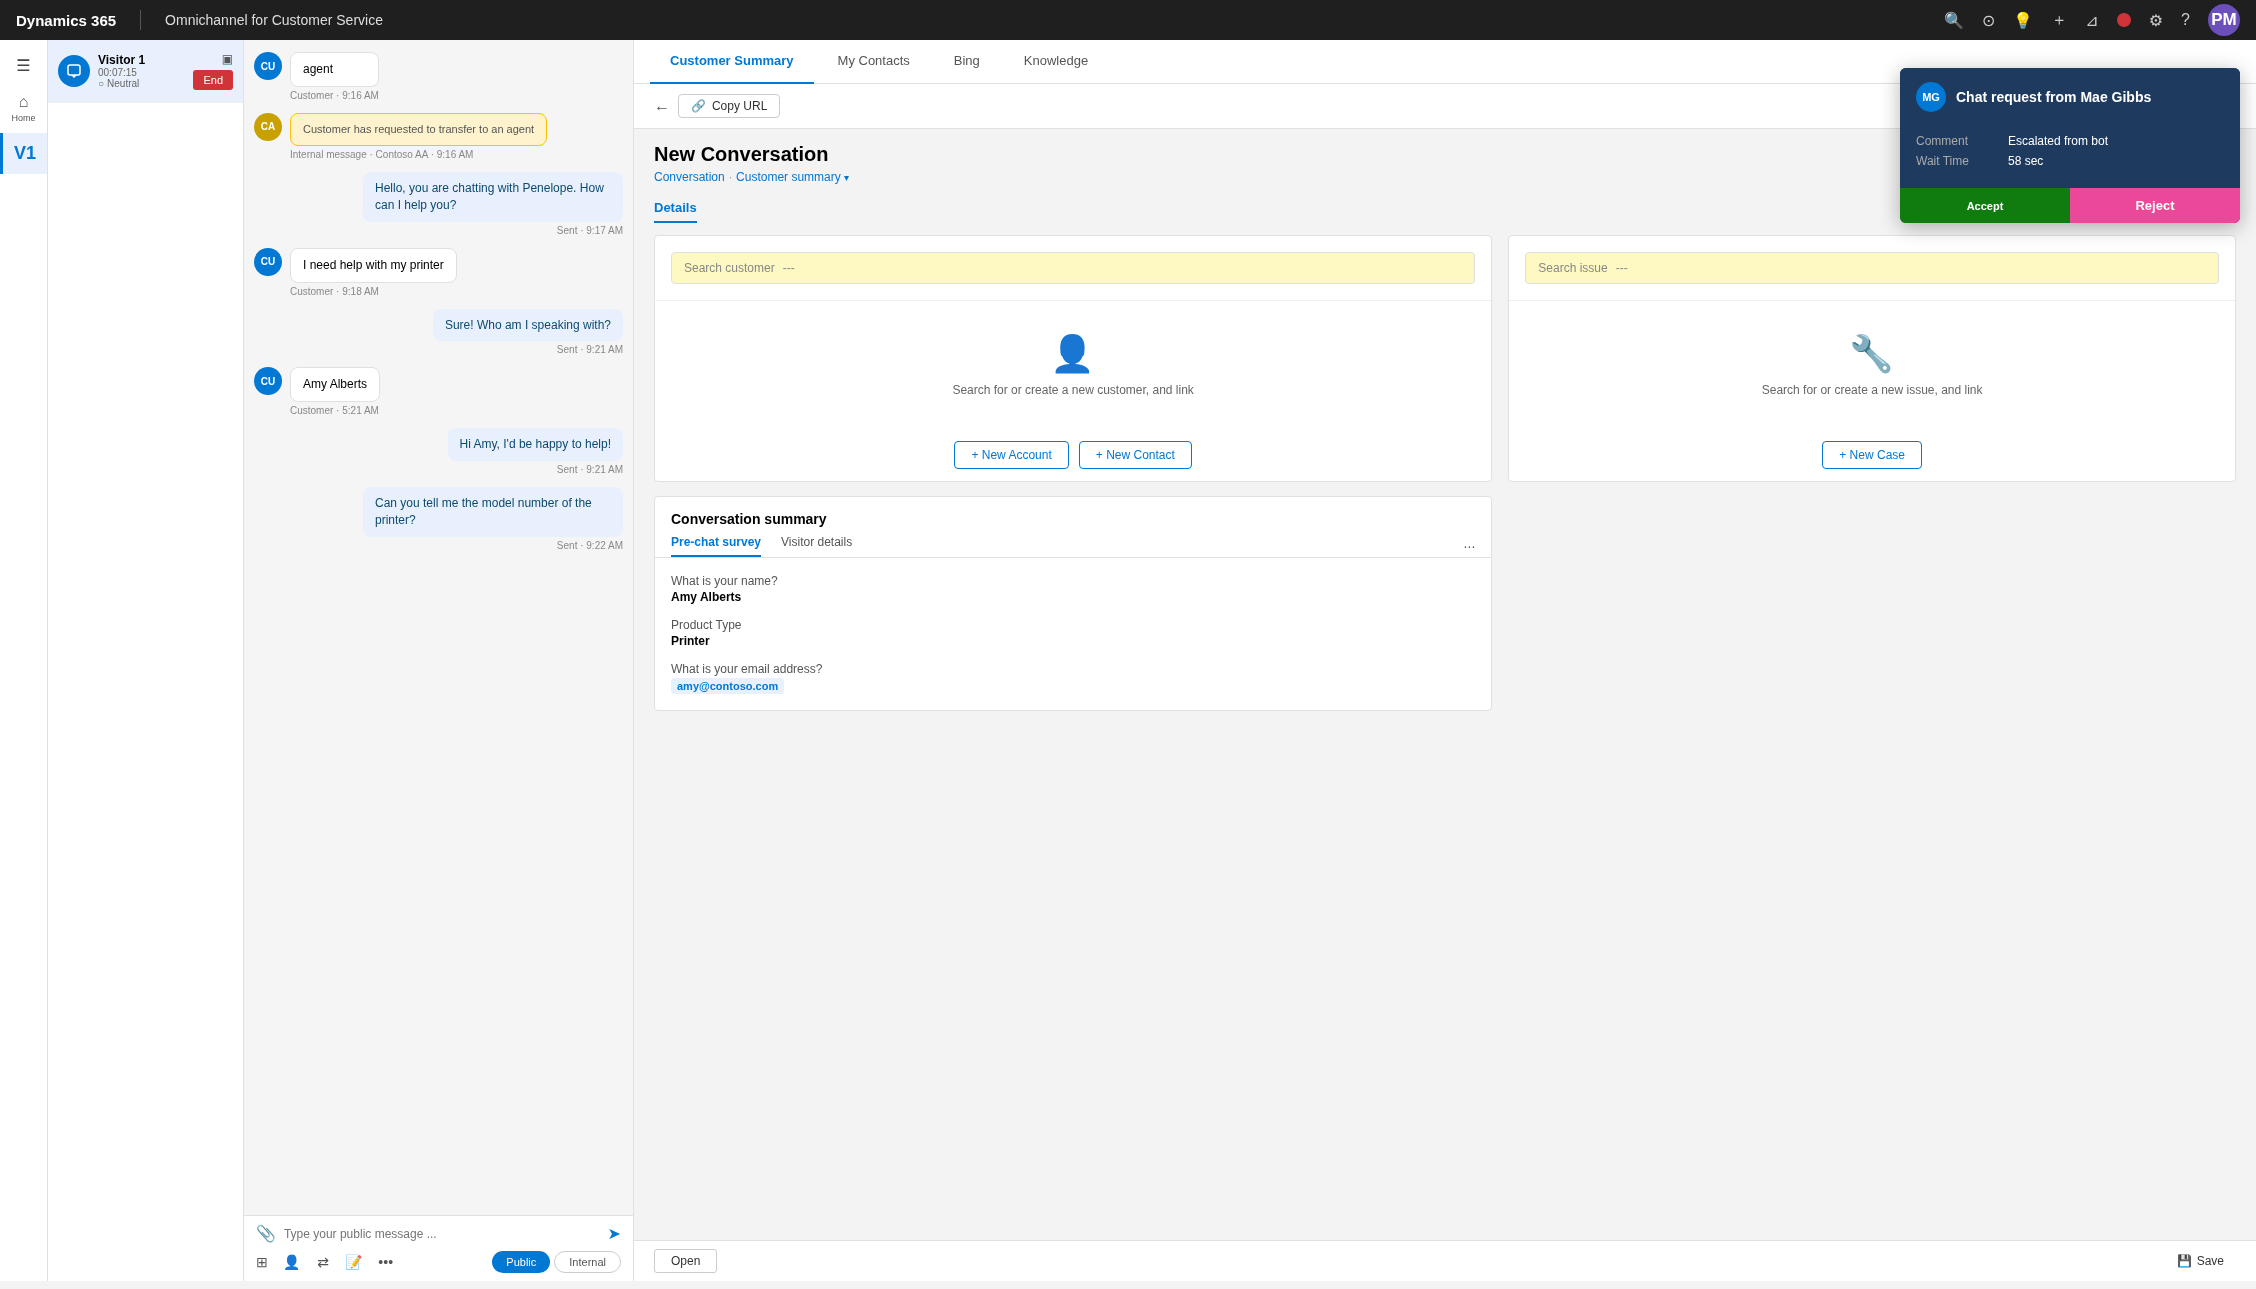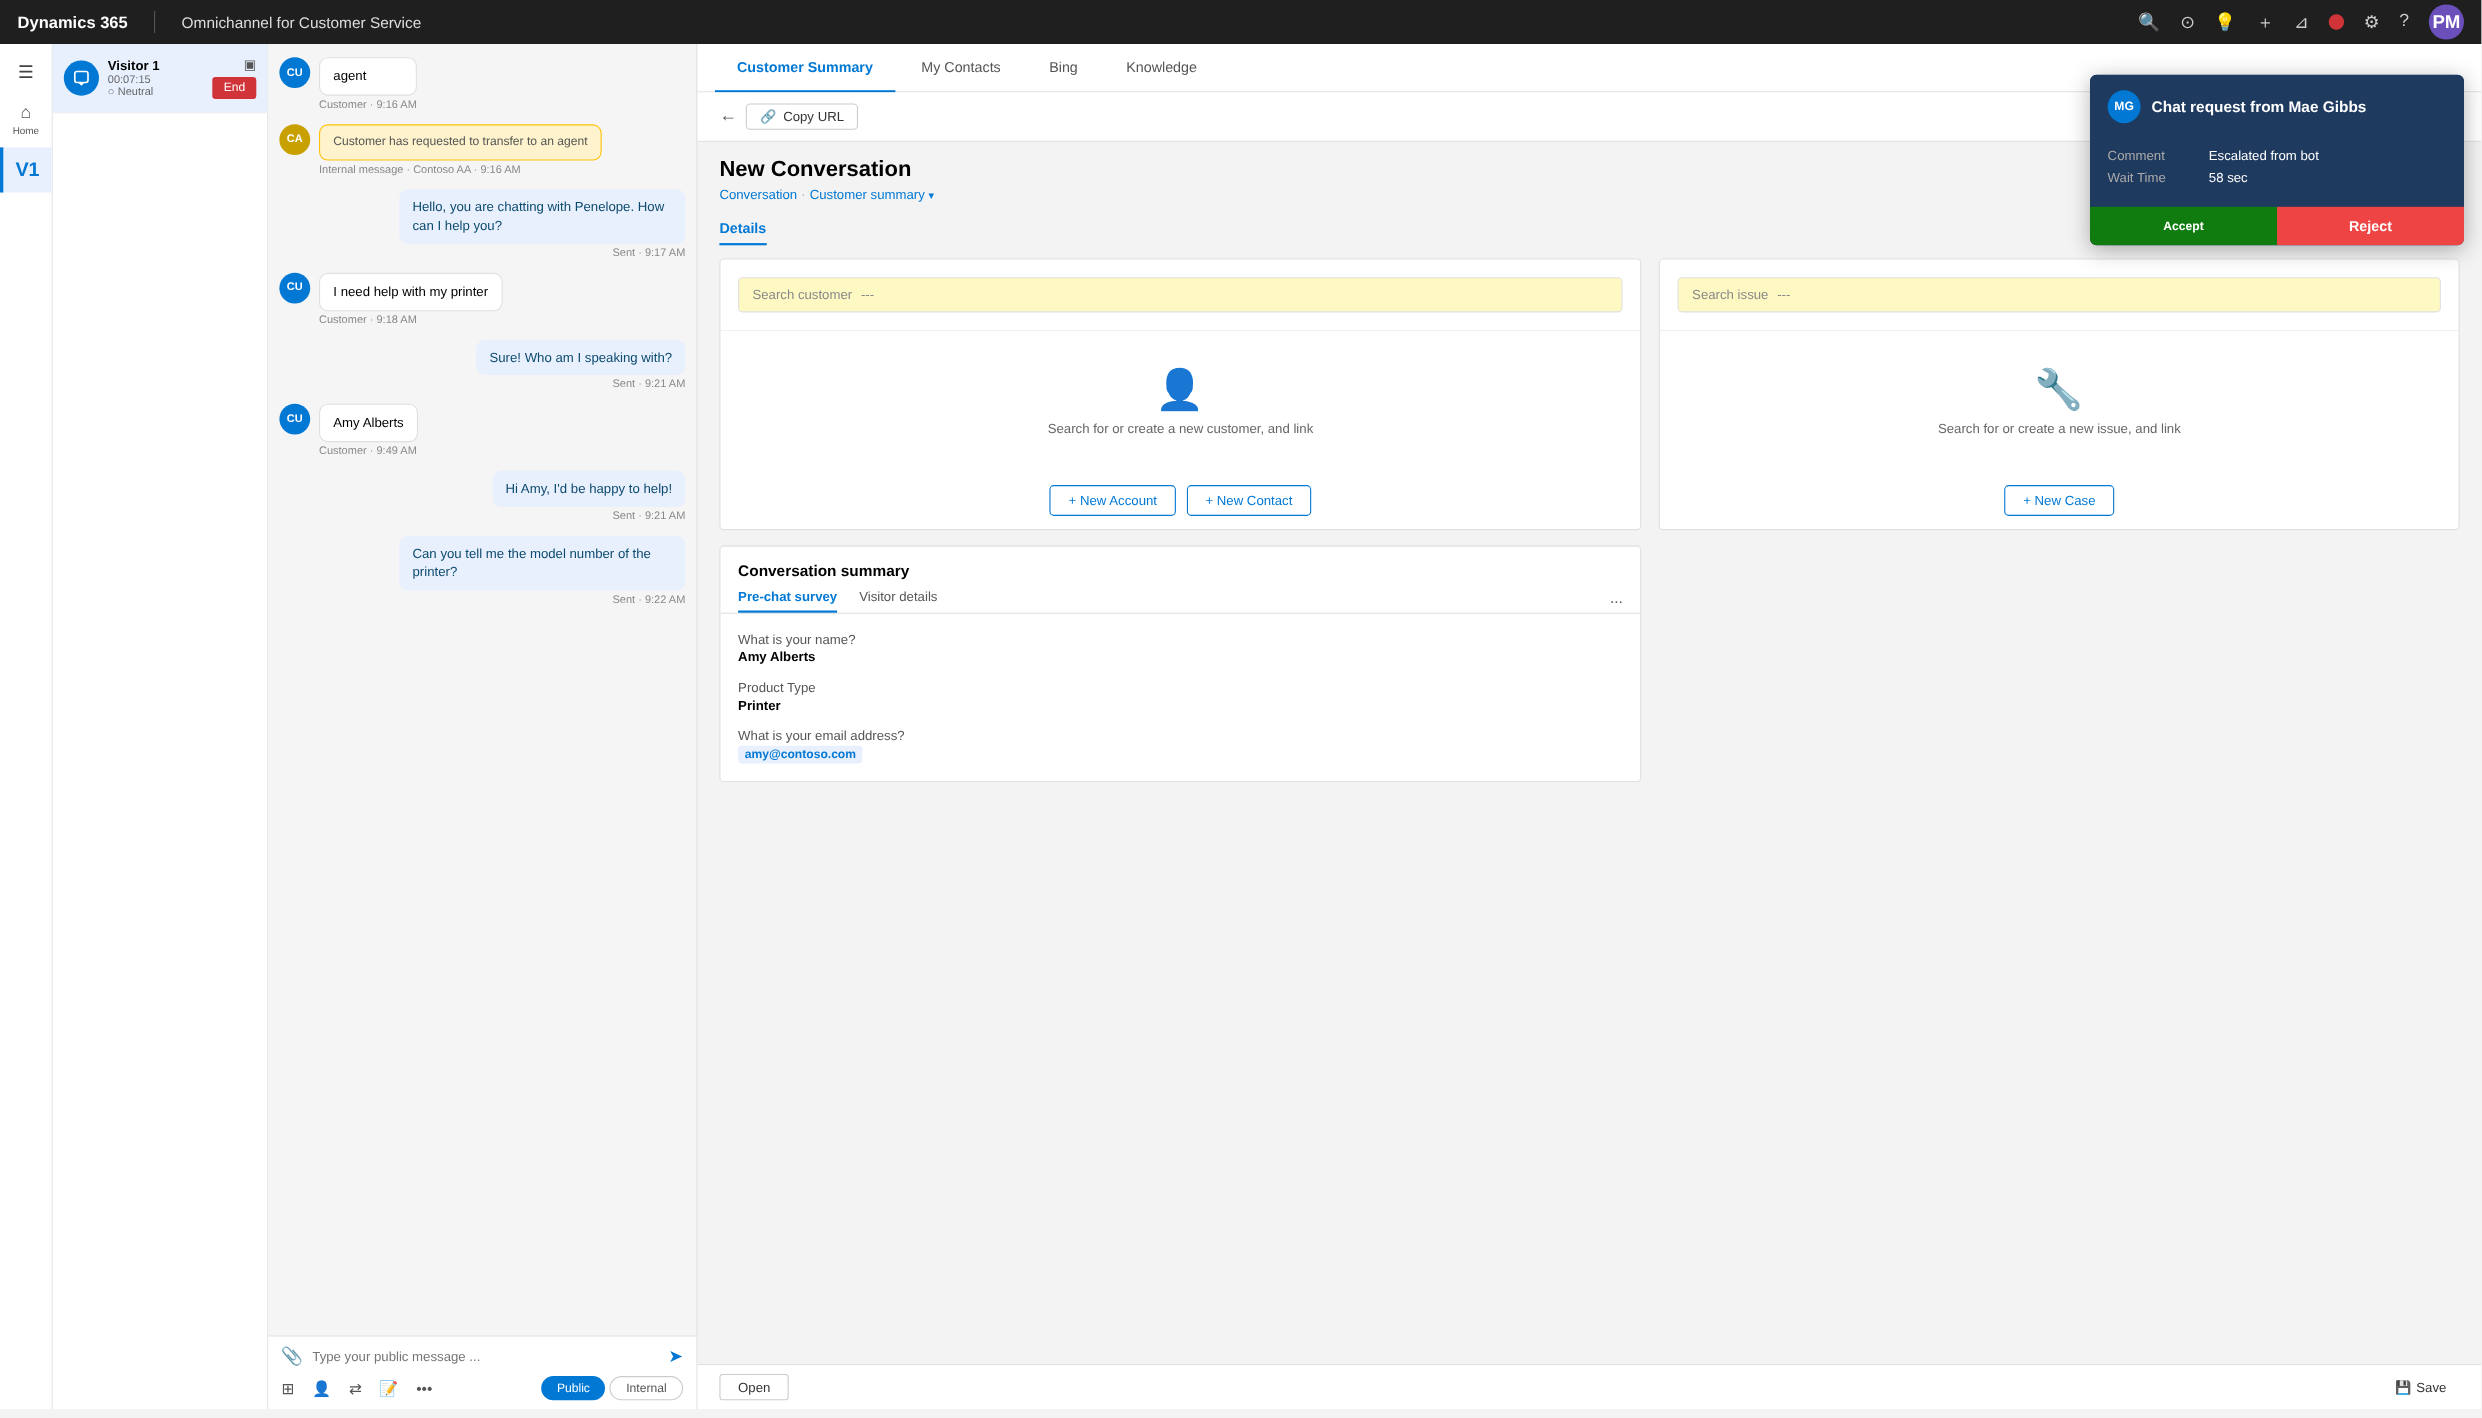--- a/index.html
+++ b/index.html
@@ -221,21 +221,21 @@
     .notif-body { padding: 8px 16px 14px; }
     .notif-row { display: flex; gap: 12px; margin-bottom: 6px; }
     .notif-label { font-size: 12px; color: #aaa; min-width: 80px; }
     .notif-value { font-size: 12px; color: #fff; }
     .notif-actions { display: flex; gap: 0; }
     .notif-accept {
       flex: 1; background: #107c10; color: #fff; border: none;
       padding: 10px; font-size: 11px; font-weight: 600; cursor: pointer;
     }
     .notif-reject {
-      flex: 1; background: #ef4444; color: #fff; border: none;
+      flex: 1; background: #ec4899; color: #fff; border: none;
       padding: 10px; font-size: 13px; font-weight: 600; cursor: pointer;
     }
 
     
     .bottom-bar {
       display: flex; align-items: center; justify-content: space-between;
       padding: 8px 20px; background: #fff; border-top: 1px solid #e0e0e0;
       flex-shrink: 0;
     }
     .open-btn {
@@ -349,21 +349,21 @@
         <div>
           <div class="msg-bubble msg-bubble-agent">Sure! Who am I speaking with?</div>
           <div class="msg-meta msg-meta-right">Sent · 9:21 AM</div>
         </div>
       </div>
 
       <div class="msg-row">
         <div class="conv-avatar" style="background:#0078d4; width:28px; height:28px; font-size:10px; flex-shrink:0;">CU</div>
         <div>
           <div class="msg-bubble msg-bubble-customer">Amy Alberts</div>
-          <div class="msg-meta">Customer · 9:49 AM</div>
+          <div class="msg-meta">Customer · 5:21 AM</div>
         </div>
       </div>
 
       <div class="msg-row msg-row-right">
         <div>
           <div class="msg-bubble msg-bubble-agent">Hi Amy, I'd be happy to help!</div>
           <div class="msg-meta msg-meta-right">Sent · 9:21 AM</div>
         </div>
       </div>
 

